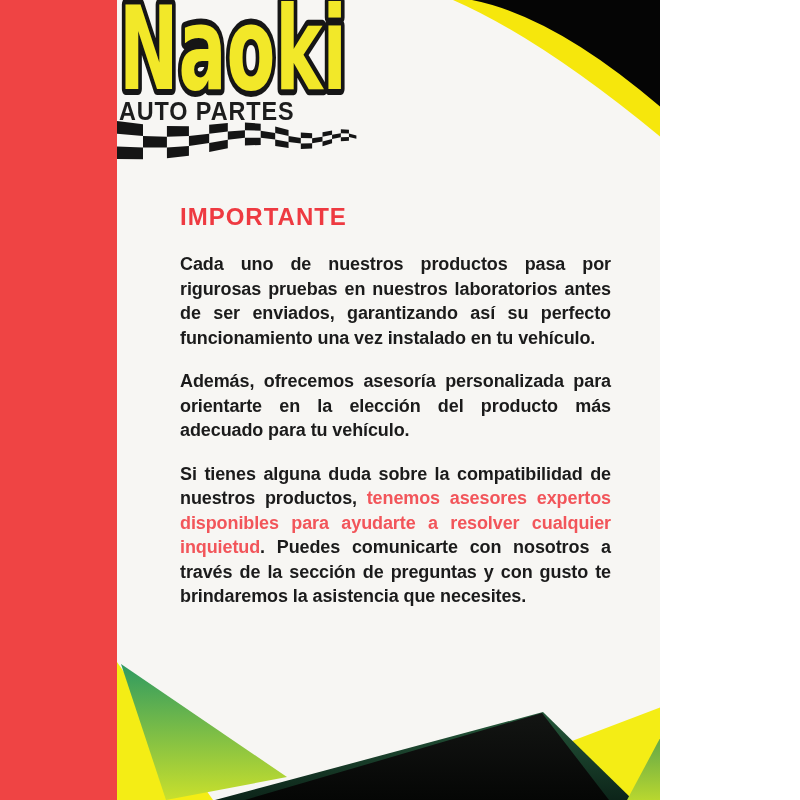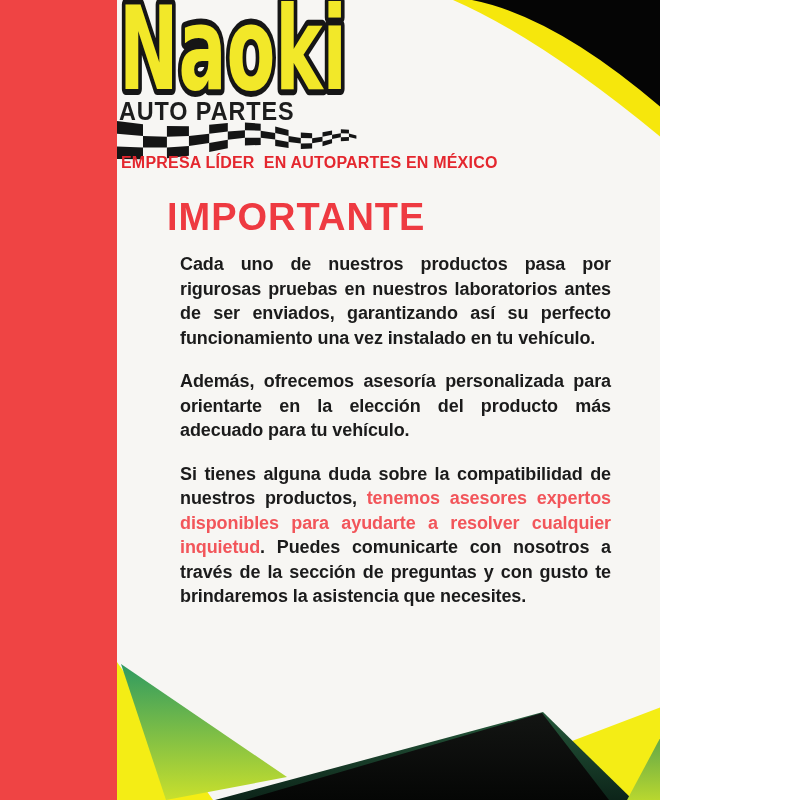--- a/index.html
+++ b/index.html
@@ -15,21 +15,21 @@
   
   .logo-svg{position:absolute;left:0;top:0;width:250px;height:104px;overflow:visible;}
   .brand-subtitle{position:absolute;left:2px;top:96px;font-size:26px;font-weight:bold;
         color:#1d1d1d;letter-spacing:1px;transform:scaleX(0.9);transform-origin:left top;
         white-space:pre;}
   .flag-svg{position:absolute;left:0;top:119px;width:250px;height:48px;}
   .brand-tagline{position:absolute;left:4px;top:154px;font-size:16px;font-weight:bold;
         color:#e4272e;letter-spacing:0.2px;white-space:pre;}
 
   
-  .section-heading{position:absolute;left:50px;top:197px;margin:0;font-size:38px;line-height:40px;
+  .section-heading{position:absolute;left:63px;top:197px;margin:0;font-size:24px;line-height:40px;
         font-weight:bold;color:#ee3a41;letter-spacing:1px;}
   .text-block{position:absolute;left:63px;top:252px;width:441px;}
   .text-block p{margin:0 10px 19px 0;font-size:18px;line-height:24.5px;font-weight:bold;
         color:#1b1b1b;text-align:justify;letter-spacing:-0.1px;}
   .text-block p:last-child{margin-bottom:0;}
   .accent-red{color:#f2555a;}
 </style>
 </head>
 <body>
 
@@ -67,21 +67,20 @@
         <polygon points="183.82375237731958,24.441466655991846 195.11785218713402,24.31740413413553 195.11785218713402,29.392798833284452 183.82375237731958,29.958200024631974" fill="#151515"></polygon>
         <polygon points="195.11785218713402,19.24200943498661 205.50842401216332,17.861777821563155 205.50842401216332,22.531140944780162 195.11785218713402,24.31740413413553" fill="#151515"></polygon>
         <polygon points="205.50842401216332,13.192414698346148 215.06775009119025,11.444182822322041 215.06775009119025,15.739996895681688 205.50842401216332,17.861777821563155" fill="#151515"></polygon>
         <polygon points="205.50842401216332,22.531140944780162 215.06775009119025,20.035810969041336 215.06775009119025,24.33162504240098 205.50842401216332,27.200504067997166" fill="#151515"></polygon>
         <polygon points="215.06775009119025,15.739996895681688 223.86233008389505,14.24821378759003 223.86233008389505,18.200362735080905 215.06775009119025,20.035810969041336" fill="#151515"></polygon>
         <polygon points="223.86233008389505,10.296064840099156 231.95334367718345,10.800172008710586 231.95334367718345,14.436149040402192 223.86233008389505,14.24821378759003" fill="#151515"></polygon>
         <polygon points="223.86233008389505,18.200362735080905 231.95334367718345,18.072126072093795 231.95334367718345,21.7081031037854 223.86233008389505,22.15251168257178" fill="#151515"></polygon>
         <polygon points="231.95334367718345,14.436149040402192 239.39707618300878,16.467093656154756 239.39707618300878,19.812192525311033 231.95334367718345,18.072126072093795" fill="#151515"></polygon>
       </svg>
 
-    <div class="brand-tagline">EMPRESA LÍDER  EN AUTOPARTES EN MÉXICO</div>
 
     <h1 class="section-heading">IMPORTANTE</h1>
 
     <div class="text-block">
       <p>Cada uno de nuestros productos pasa por rigurosas pruebas en nuestros laboratorios antes de ser enviados, garantizando así su perfecto funcionamiento una vez instalado en tu vehículo.</p>
       <p>Además, ofrecemos asesoría personalizada para orientarte en la elección del producto más adecuado para tu vehículo.</p>
       <p><span>Si tienes alguna duda sobre la compatibilidad de nuestros productos, </span><span class="accent-red">tenemos asesores expertos disponibles para ayudarte a resolver cualquier inquietud</span><span>. Puedes comunicarte con nosotros a través de la sección de preguntas y con gusto te brindaremos la asistencia que necesites.</span></p>
     </div>
 
     <svg class="deco-bottom" viewBox="0 650 565 150" aria-hidden="true">

